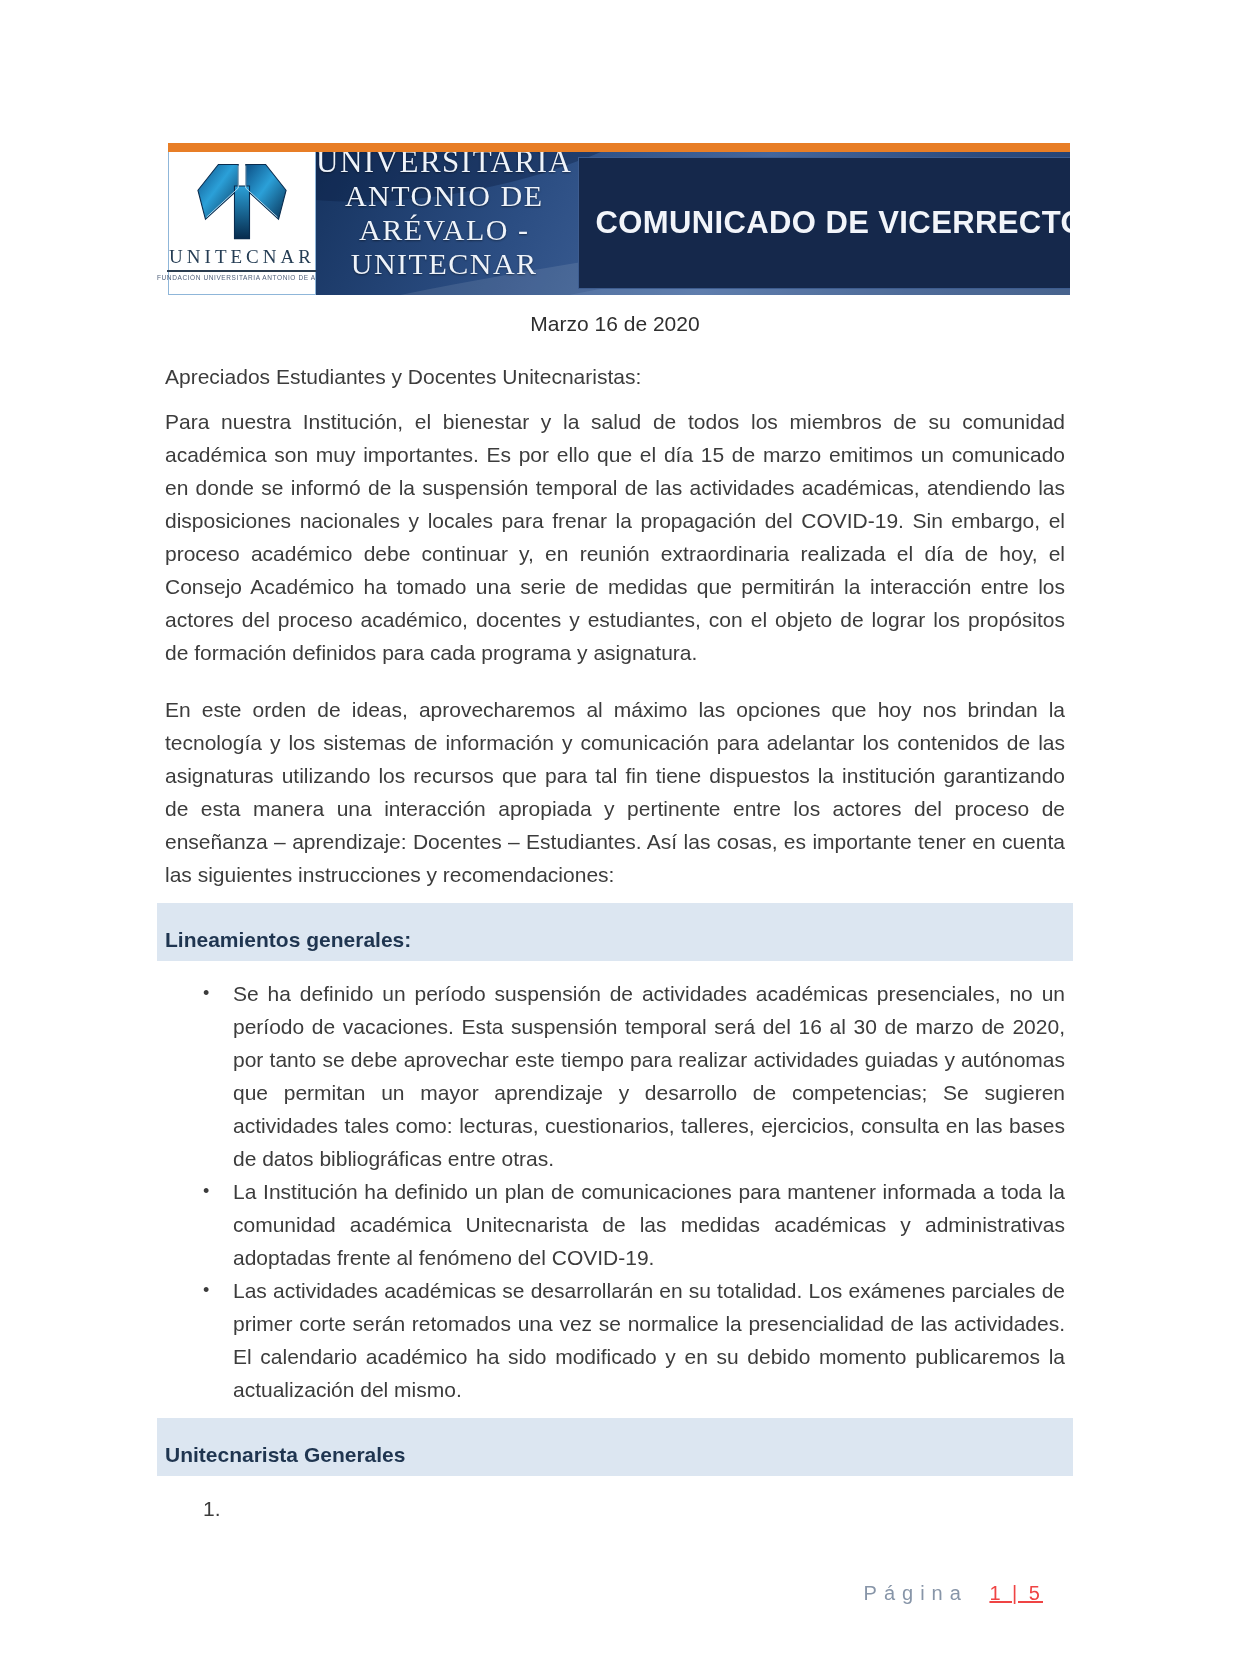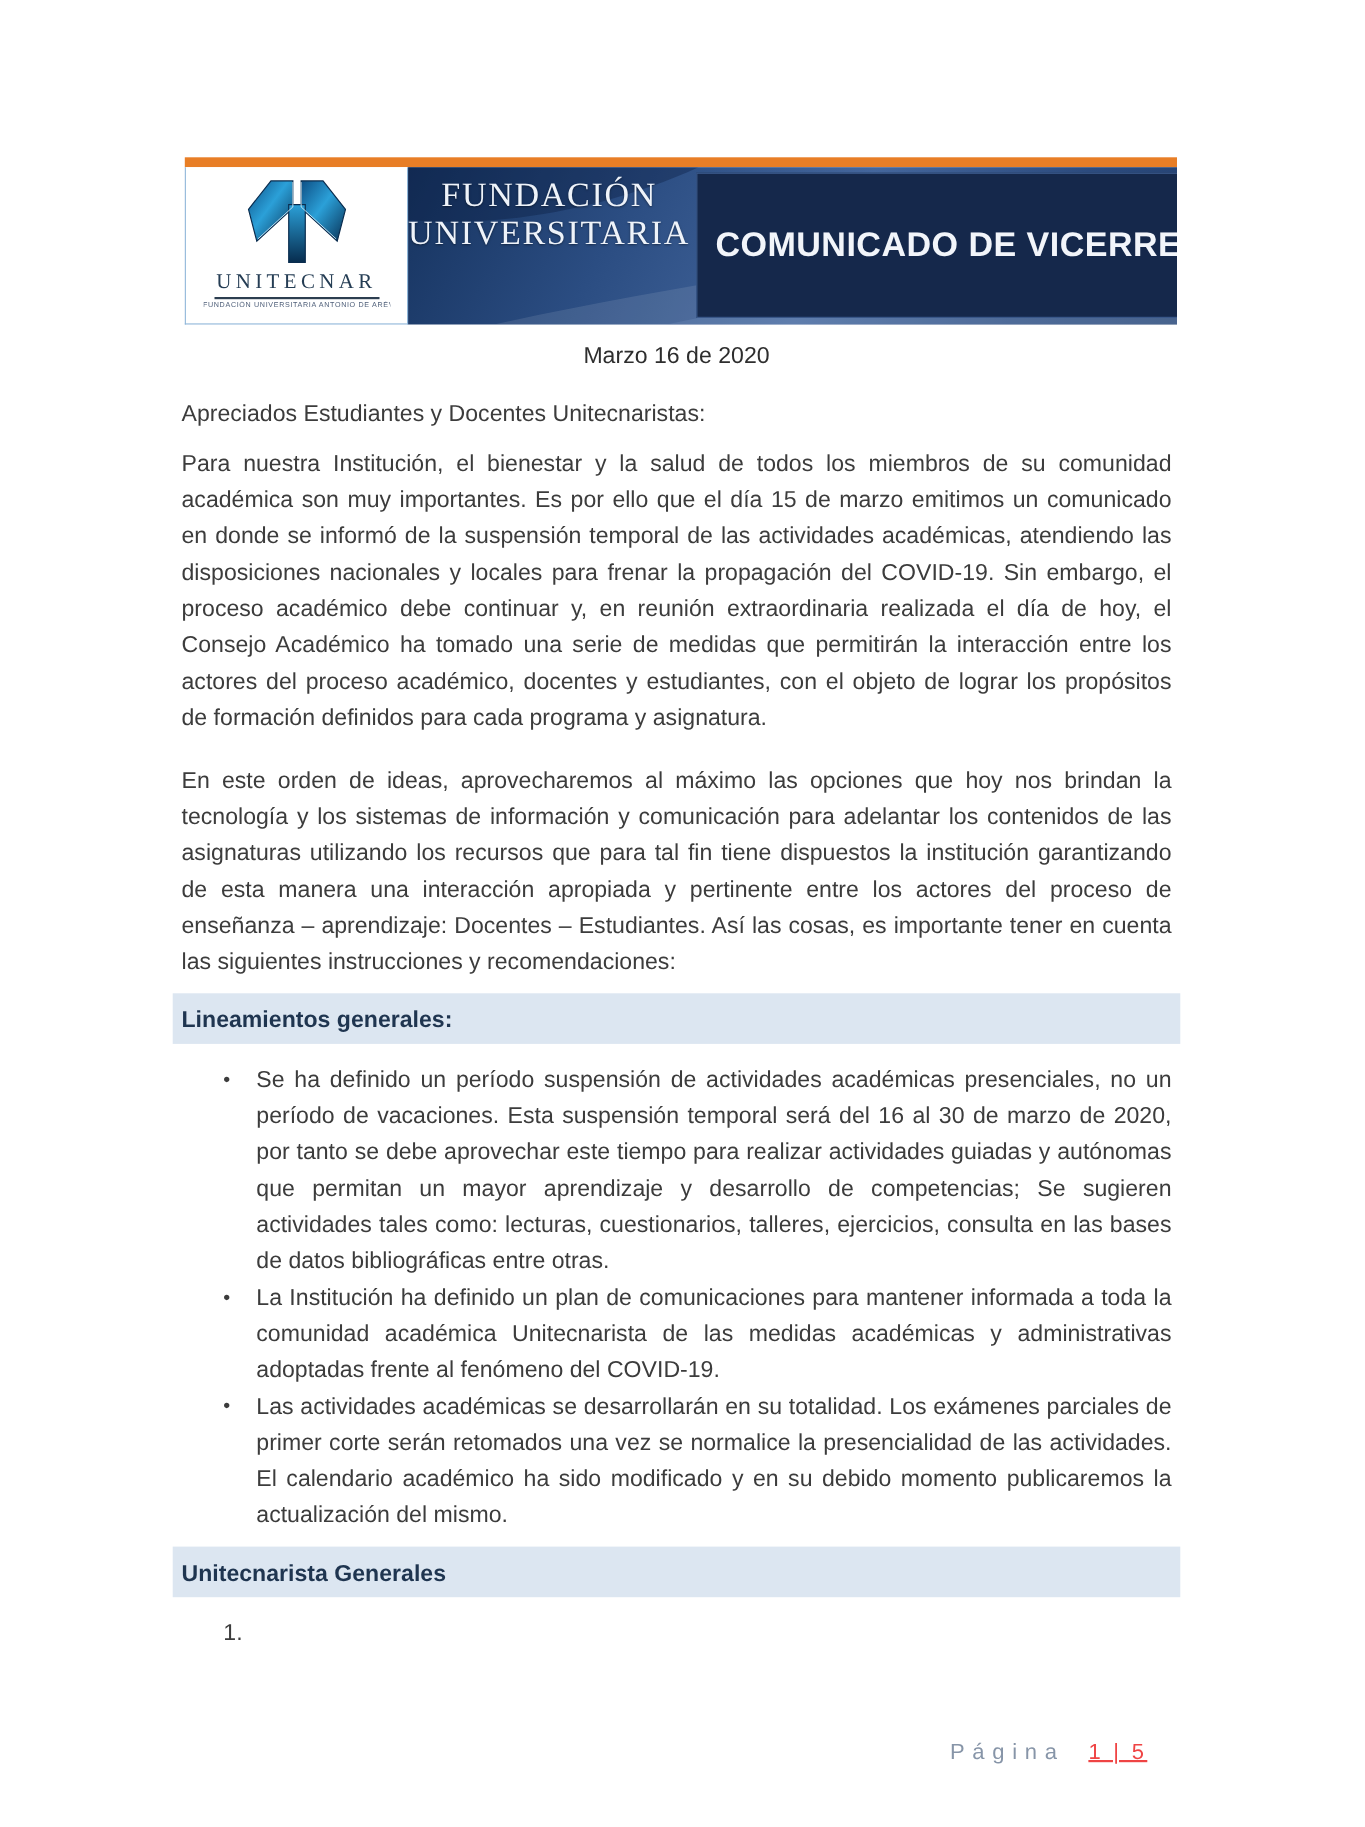--- a/index.html
+++ b/index.html
@@ -11,21 +11,21 @@
     color:#3c3c3c;
     overflow:hidden;
   }
 
   
   .letterhead { position:absolute; left:168px; top:143px; width:902px; }
   .accent-bar { height:9px; background:#E87E26; }
   .head-row { display:flex; height:143px; }
 
   .logo-box {
-    width:203px; box-sizing:border-box;
+    width:148px; box-sizing:border-box;
     background:#ffffff;
     border:1px solid #8fb6d9; border-top:none;
     display:flex; flex-direction:column; align-items:center; justify-content:flex-start;
     padding-top:6px;
   }
   .logo-svg { width:118px; height:86px; display:block; }
   .logo-wordmark {
     font-family:"Liberation Serif", serif;
     font-size:19px; letter-spacing:4px; color:#253d54; margin-top:2px; white-space:nowrap;
   }
@@ -66,21 +66,21 @@
   }
   .date { margin:12px 0 0; text-align:center; font-weight:normal; color:#2e2e2e; }
   .salutation { margin:20px 0 0; }
   .para {
     margin:24px 0 0;
     text-align:justify; text-justify:inter-word;
   }
   .para.first { margin-top:12px; }
 
   .section-bar {
-    margin:12px 0 0 -8px; padding:8px 8px 5px 8px;
+    margin:12px 0 0 -8px; padding:20px 8px 5px 8px;
     width:100%;
     background:#DCE6F1;
     font-weight:bold; color:#1F3550;
   }
 
   ul.bullets, ol.numbered { margin:16px 0 0; padding:0; list-style:none; }
   ul.bullets li, ol.numbered li {
     position:relative; padding-left:68px; margin:0;
     text-align:justify; text-justify:inter-word;
   }
@@ -129,20 +129,21 @@
       </div>
 
       <div class="banner">
         <svg class="banner-swirls" viewBox="0 0 715 143" preserveAspectRatio="none">
           <path d="M0,0 L270,0 C180,40 80,55 0,48 Z" fill="rgba(10,25,60,0.35)"></path>
           <path d="M715,10 C560,70 300,95 80,143 L715,143 Z" fill="rgba(255,255,255,0.10)"></path>
           <path d="M715,55 C570,95 400,110 240,143 L715,143 Z" fill="rgba(120,150,195,0.25)"></path>
         </svg>
         <div class="banner-titles">
           <div class="banner-line1">FUNDACIÓN UNIVERSITARIA</div>
+          <div class="banner-line2">ANTONIO DE ARÉVALO - UNITECNAR</div>
         </div>
         <div class="band">
           <div class="band-inner">COMUNICADO DE VICERRECTORÍA ACADÉMICA</div>
         </div>
       </div>
 
     </div>
   </div>
 
   <div class="doc-body">

